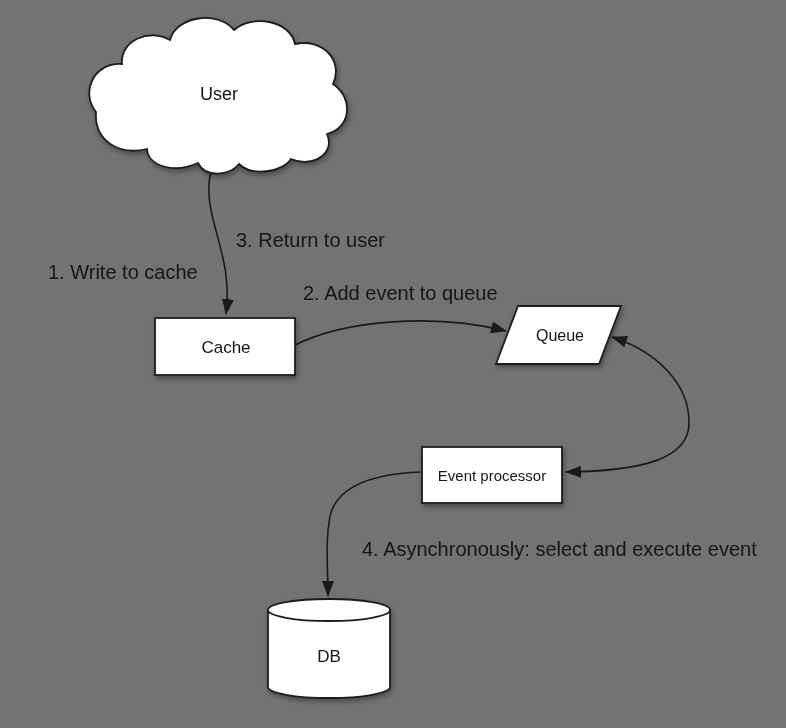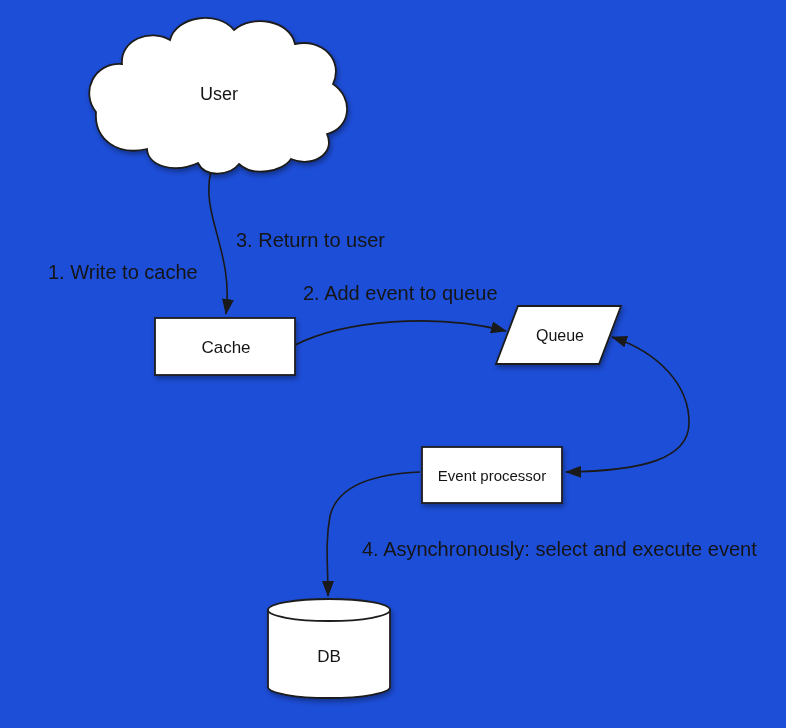--- a/index.html
+++ b/index.html
@@ -4,21 +4,21 @@
 <style>
   html, body {
     margin: 0;
     padding: 0;
     background: #ffffff;
   }
   .stage {
     position: relative;
     width: 786px;
     height: 728px;
-    background: #1d4ed8;
+    background: #737373;
     overflow: hidden;
     font-family: "Liberation Sans", sans-serif;
   }
   svg text {
     font-family: "Liberation Sans", sans-serif;
     fill: #151515;
   }
   .node-shape {
     fill: #ffffff;
     stroke: #1c1c1c;

